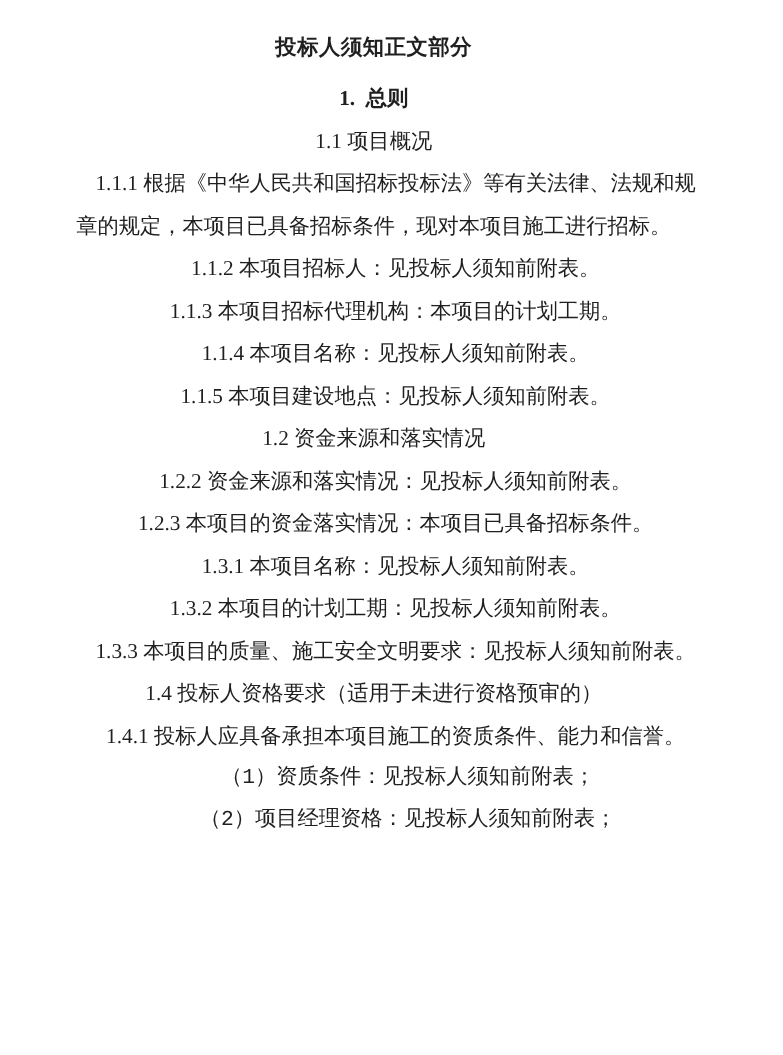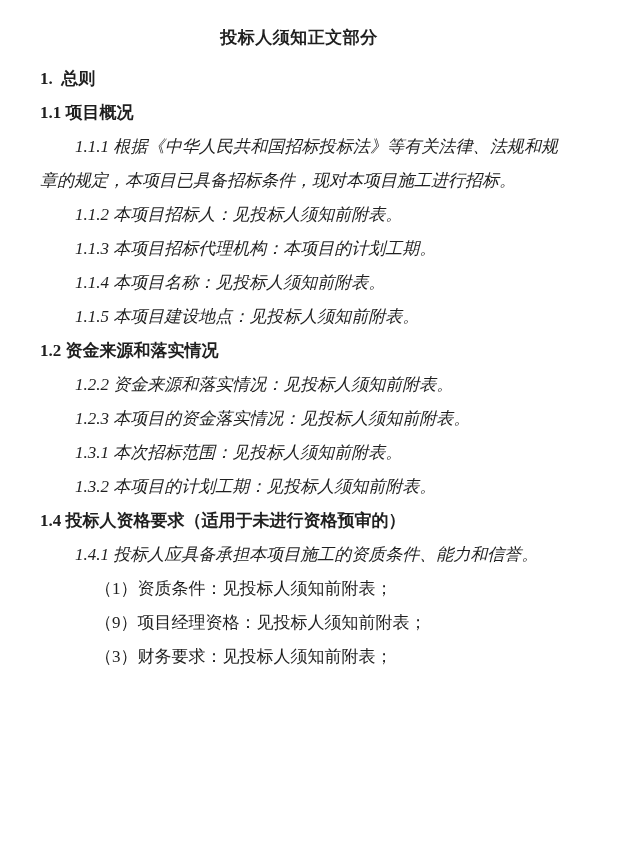--- a/index.html
+++ b/index.html
@@ -27,54 +27,55 @@
     font-size: 17px;
     font-weight: bold;
     text-align: center;
     line-height: 32px;
     letter-spacing: 0.5px;
   }
   .doc-body p {
     margin: 0;
     font-size: 17px;
     line-height: 34px;
+    text-align: center;
   }
   .h1 {
     font-weight: bold;
     white-space: pre-wrap;
   }
   .h2 {
-    font-weight: bold;
+    font-weight: normal;
   }
   .para {
     text-indent: 35px;
     text-align: justify;
-    font-style: italic;
   }
   .subitem {
     text-indent: 55px;
+    font-family: Liberation Mono, monospace;
   }
 </style>
 </head>
 <body>
 
 <div class="page">
   <h1 class="title">投标人须知正文部分</h1>
   <div class="doc-body" id="doc-body">
       <p class="h1">1.  总则</p>
       <p class="h2">1.1 项目概况</p>
       <p class="para">1.1.1 根据《中华人民共和国招标投标法》等有关法律、法规和规章的规定，本项目已具备招标条件，现对本项目施工进行招标。</p>
       <p class="para">1.1.2 本项目招标人：见投标人须知前附表。</p>
       <p class="para">1.1.3 本项目招标代理机构：本项目的计划工期。</p>
       <p class="para">1.1.4 本项目名称：见投标人须知前附表。</p>
       <p class="para">1.1.5 本项目建设地点：见投标人须知前附表。</p>
       <p class="h2">1.2 资金来源和落实情况</p>
       <p class="para">1.2.2 资金来源和落实情况：见投标人须知前附表。</p>
-      <p class="para">1.2.3 本项目的资金落实情况：见投标人须知前附表。</p>
-      <p class="para">1.3.1 本次招标范围：见投标人须知前附表。</p>
+      <p class="para">1.2.3 本项目的资金落实情况：本项目已具备招标条件。</p>
+      <p class="para">1.3.1 本项目名称：见投标人须知前附表。</p>
       <p class="para">1.3.2 本项目的计划工期：见投标人须知前附表。</p>
+      <p class="para">1.3.3 本项目的质量、施工安全文明要求：见投标人须知前附表。</p>
       <p class="h2">1.4 投标人资格要求（适用于未进行资格预审的）</p>
       <p class="para">1.4.1 投标人应具备承担本项目施工的资质条件、能力和信誉。</p>
       <p class="subitem">（1）资质条件：见投标人须知前附表；</p>
-      <p class="subitem">（9）项目经理资格：见投标人须知前附表；</p>
-      <p class="subitem">（3）财务要求：见投标人须知前附表；</p>
+      <p class="subitem">（2）项目经理资格：见投标人须知前附表；</p>
     </div>
 </div>
 
 </body></html>

